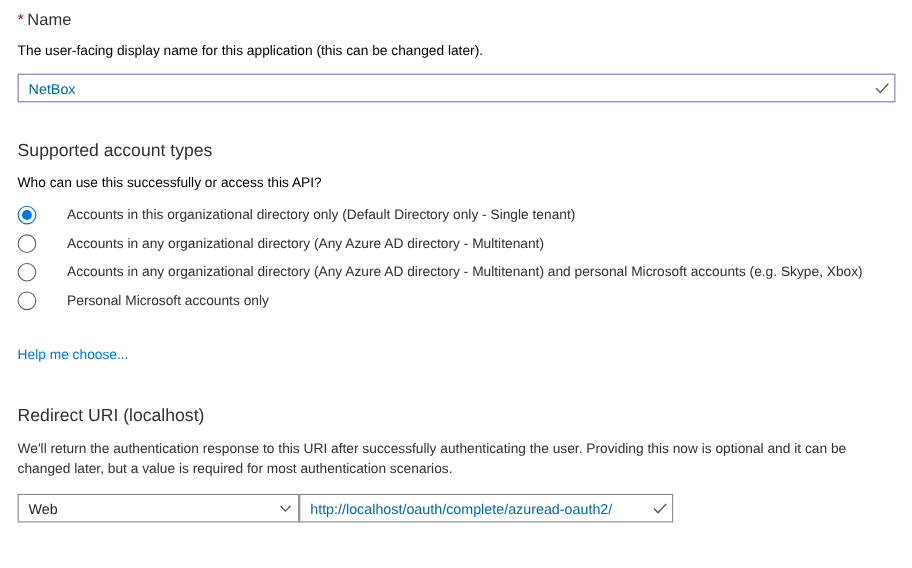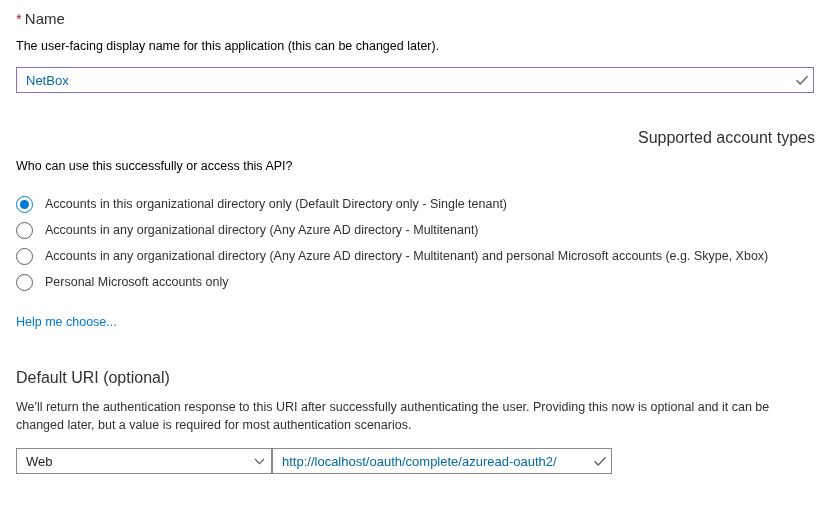--- a/index.html
+++ b/index.html
@@ -75,35 +75,35 @@
   
   .section-heading {
     font-size: 16px;
     font-weight: 400;
     color: #323130;
     margin: 0 0 10px 0;
     line-height: 20px;
   }
   .section-supported {
     margin-top: 35px;
-    text-align: right;
   }
   .section-redirect {
     margin-top: 38px;
   }
 
   
   .radio-group {
     margin-top: 6px;
   }
   .radio-row {
     display: flex;
-    align-items: flex-end;
+    align-items: flex-start;
     height: 26px;
     margin-bottom: 0;
+    gap: 16px;
   }
   .radio {
     width: 17px;
     height: 17px;
     border-radius: 50%;
     border: 1px solid #605e5c;
     box-sizing: border-box;
     flex: 0 0 auto;
     position: relative;
     background: #ffffff;
@@ -217,21 +217,21 @@
     </div>
     <div class="radio-row">
       <span class="radio"></span>
       <span class="radio-label">Personal Microsoft accounts only</span>
     </div>
   </div>
 
   <a class="link">Help me choose...</a>
 
   
-  <div class="section-heading section-redirect">Default URI (optional)</div>
+  <div class="section-heading section-redirect">Redirect URI (localhost)</div>
   <div class="redirect-help">We'll return the authentication response to this URI after successfully authenticating the user. Providing this now is optional and it can be changed later, but a value is required for most authentication scenarios.</div>
 
   <div class="redirect-row">
     <div class="dropdown">
       <span class="value">Web</span>
       <span class="chev">
         <svg width="11" height="11" viewBox="0 0 11 11" aria-hidden="true">
           <path d="M1 3 L5.5 7.6 L10 3" fill="none" stroke="#605e5c" stroke-width="1.2"></path>
         </svg>
       </span>

